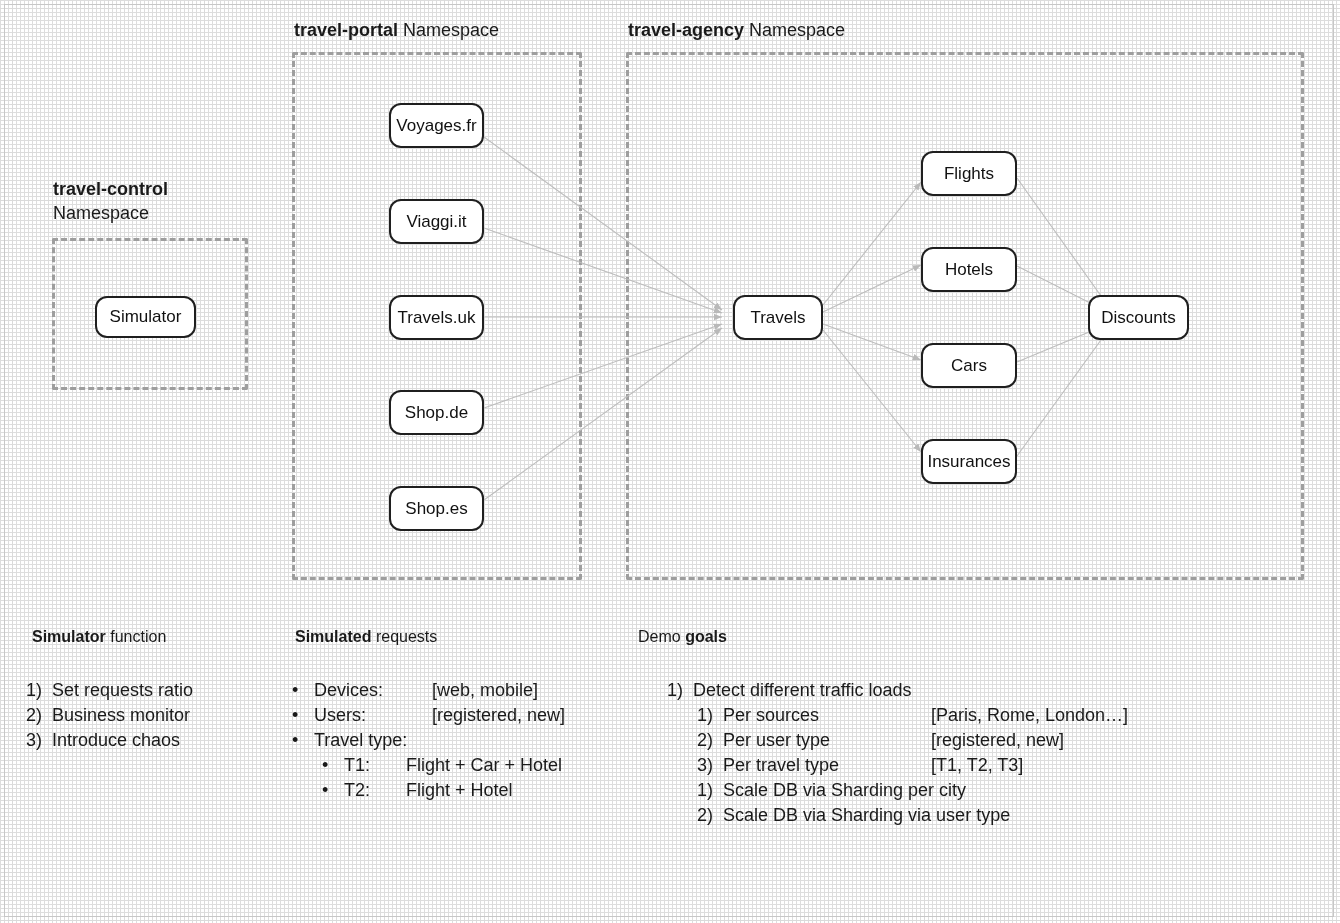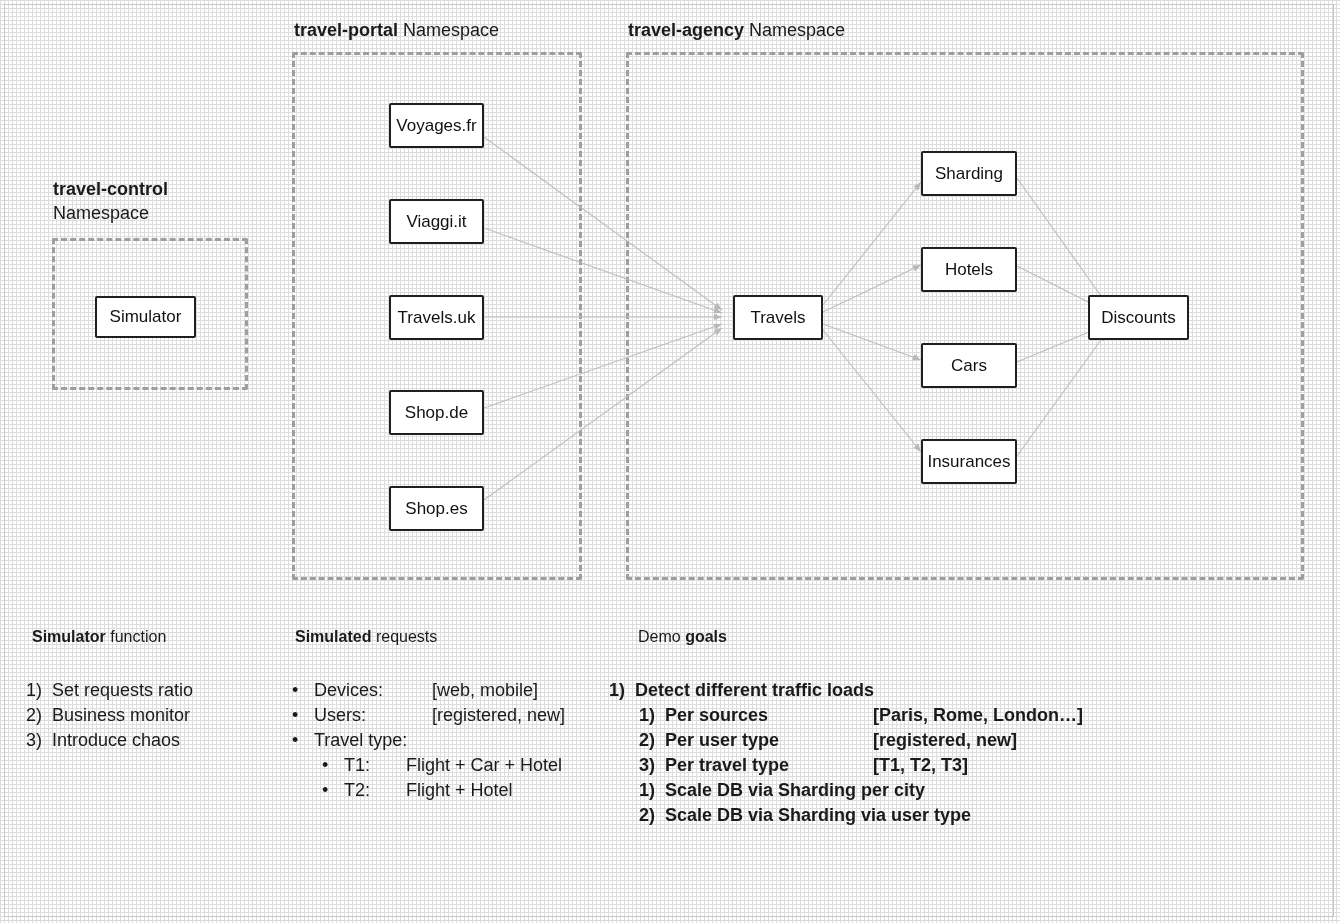--- a/index.html
+++ b/index.html
@@ -61,21 +61,21 @@
   .ns-box {
     position: absolute;
     border: 3px dashed #9e9e9e;
     box-sizing: border-box;
     border-radius: 2px;
   }
 
   .node {
     position: absolute;
     border: 2px solid #1f1f1f;
-    border-radius: 2px;
+    border-radius: 12px;
     background: #ffffff;
     display: flex;
     align-items: center;
     justify-content: center;
     font-size: 17px;
     color: #111;
     box-sizing: border-box;
   }
 
   .col-title {
@@ -172,21 +172,21 @@
   </div>
   <div class="node" style="left:389px; top:486px; width:95px; height:45px;">
     <span>Shop.es</span>
   </div>
 
   <div class="node" style="left:733px; top:295px; width:90px; height:45px;">
     <span>Travels</span>
   </div>
 
   <div class="node" style="left:921px; top:151px; width:96px; height:45px;">
-    <span>Sharding</span>
+    <span>Flights</span>
   </div>
   <div class="node" style="left:921px; top:247px; width:96px; height:45px;">
     <span>Hotels</span>
   </div>
   <div class="node" style="left:921px; top:343px; width:96px; height:45px;">
     <span>Cars</span>
   </div>
   <div class="node" style="left:921px; top:439px; width:96px; height:45px;">
     <span>Insurances</span>
   </div>
@@ -228,21 +228,21 @@
       <span class="marker bullet">•</span><span class="label-cell">Travel type:</span>
     </span>
     <span class="row indent1">
       <span class="marker bullet">•</span><span class="label-cell" style="width:62px">T1:</span><span class="val-cell">Flight + Car + Hotel</span>
     </span>
     <span class="row indent1">
       <span class="marker bullet">•</span><span class="label-cell" style="width:62px">T2:</span><span class="val-cell">Flight + Hotel</span>
     </span>
   </div>
 
-  <div class="text-block" style="left:609px; top:678px;font-weight:bold;">
+  <div class="text-block" style="left:667px; top:678px;">
     <span class="row">
       <span class="marker">1)</span><span class="label-cell">Detect different traffic loads</span>
     </span>
     <span class="row indent1">
       <span class="marker">1)</span><span class="label-cell" style="width:208px">Per sources</span><span class="val-cell">[Paris, Rome, London…]</span>
     </span>
     <span class="row indent1">
       <span class="marker">2)</span><span class="label-cell" style="width:208px">Per user type</span><span class="val-cell">[registered, new]</span>
     </span>
     <span class="row indent1">

